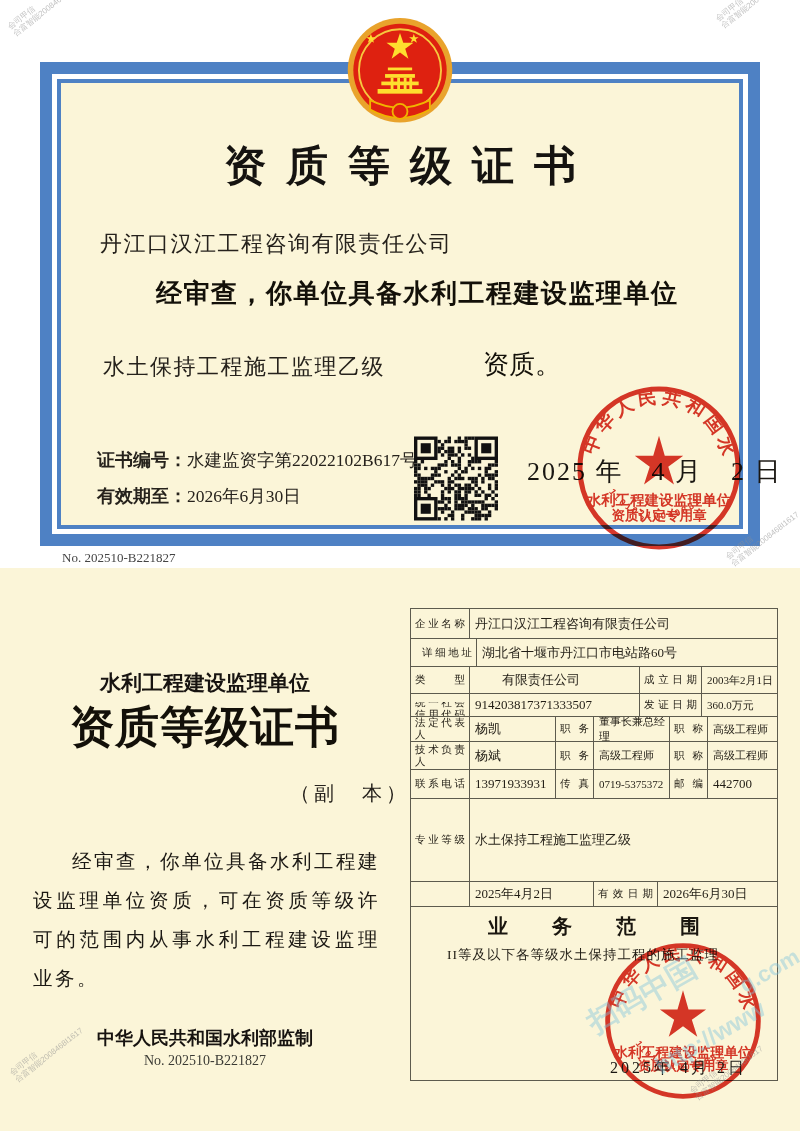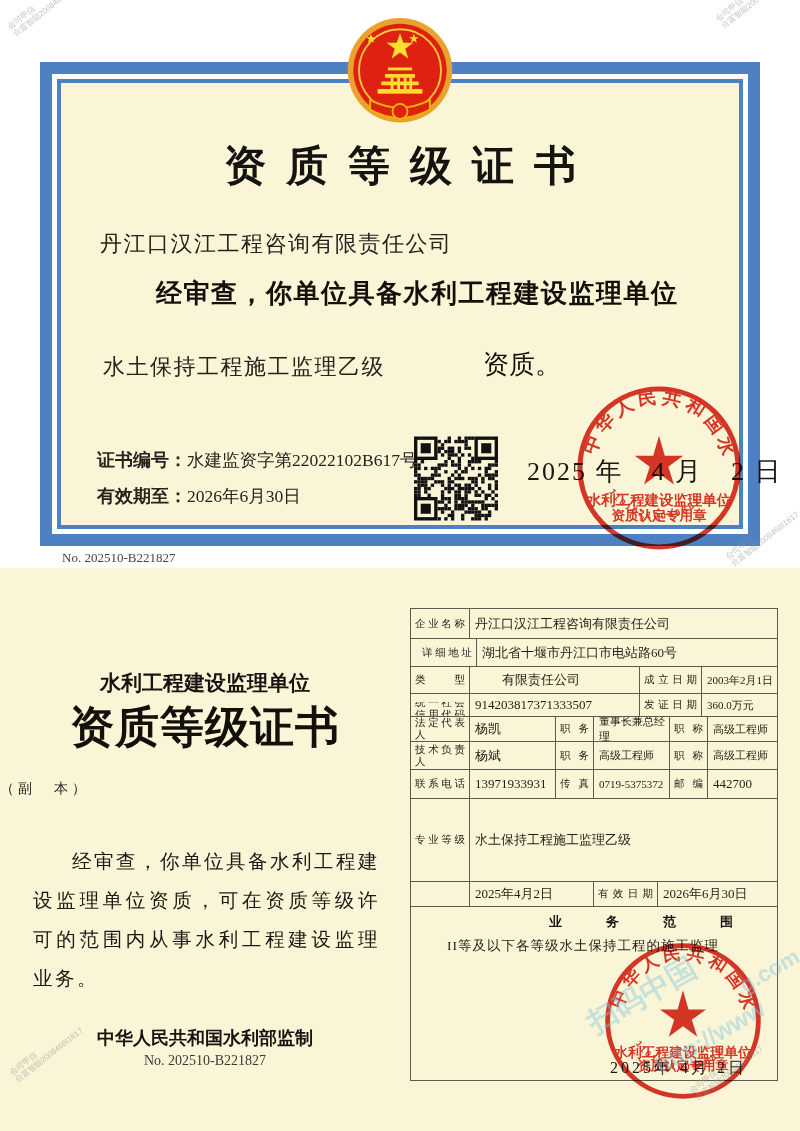--- a/index.html
+++ b/index.html
@@ -26,39 +26,39 @@
   .cred-line b{font-size:18px;}
   #qr-box{left:414px;top:436px;width:84px;height:85px;}
   #front-date{left:527px;top:454px;font-size:26px;letter-spacing:2px;color:#1a1712;}
   #seal-top{left:570px;top:383px;width:178px;height:170px;mix-blend-mode:multiply;opacity:.93;}
   #front-serial{left:62px;top:550px;font-size:13px;color:#444;}
 
   
   #back-bg{left:0;top:568px;width:800px;height:563px;background:#fbf5d8;}
   #back-header{left:0;top:669px;width:410px;text-align:center;font-size:21px;font-weight:bold;color:#171310;}
   #back-title{left:0;top:698px;width:410px;text-align:center;font-size:44px;font-weight:bold;letter-spacing:1px;color:#131009;}
-  #back-sub{left:0;top:780px;width:410px;text-align:left;font-size:14px;letter-spacing:4px;color:#26221c;}
+  #back-sub{left:0;top:780px;width:410px;text-align:right;font-size:20px;letter-spacing:4px;color:#26221c;}
   #back-para{left:33px;top:842px;width:347px;font-size:19.5px;line-height:39px;letter-spacing:2.5px;
              text-align:justify;text-indent:2em;color:#1c1914;}
   #back-footer{left:0;top:1026px;width:410px;text-align:center;font-size:18px;font-weight:bold;color:#171310;}
   #back-serial{left:0;top:1053px;width:410px;text-align:center;font-size:14px;color:#3a3a34;}
 
   
   #info-table{left:410px;top:608px;width:368px;border:1px solid #5d5b4e;box-sizing:border-box;
               display:flex;flex-direction:column;}
   .t-row{display:flex;flex-direction:row;box-sizing:border-box;}
   .t-row + .t-row{border-top:1px solid #5d5b4e;}
   .t-cell{box-sizing:border-box;display:flex;align-items:center;overflow:hidden;color:#211d15;}
   .t-cell + .t-cell{border-left:1px solid #5d5b4e;}
   .t-label{padding:0 4px;}
   .t-label span{flex:1;text-align:justify;text-align-last:justify;font-size:10.5px;line-height:12px;}
   .t-value{padding-left:5px;font-size:13px;}
   .t-small{font-size:11px;}
   .scope-cell{flex-direction:column;align-items:stretch;justify-content:flex-start;}
-  .scope-header{text-align:right;font-size:13px;font-weight:bold;letter-spacing:44px;padding-left:44px;
+  .scope-header{text-align:center;font-size:20px;font-weight:bold;letter-spacing:44px;padding-left:44px;
                 margin-top:6px;color:#1a160f;}
   .scope-text{font-size:13.5px;letter-spacing:1px;padding-left:36px;margin-top:6px;color:#211d15;}
 
   #seal-bottom{left:598px;top:940px;width:170px;height:162px;mix-blend-mode:multiply;opacity:.93;}
   #back-date{left:610px;top:1058px;font-size:16px;letter-spacing:3px;color:#1a1712;}
 
   
   .wm-gray{position:absolute;color:#8f8f8f;opacity:.55;font-size:8px;line-height:9px;
            transform:rotate(-38deg);transform-origin:left top;white-space:nowrap;
            font-family:"Liberation Sans","DejaVu Sans",sans-serif;}

